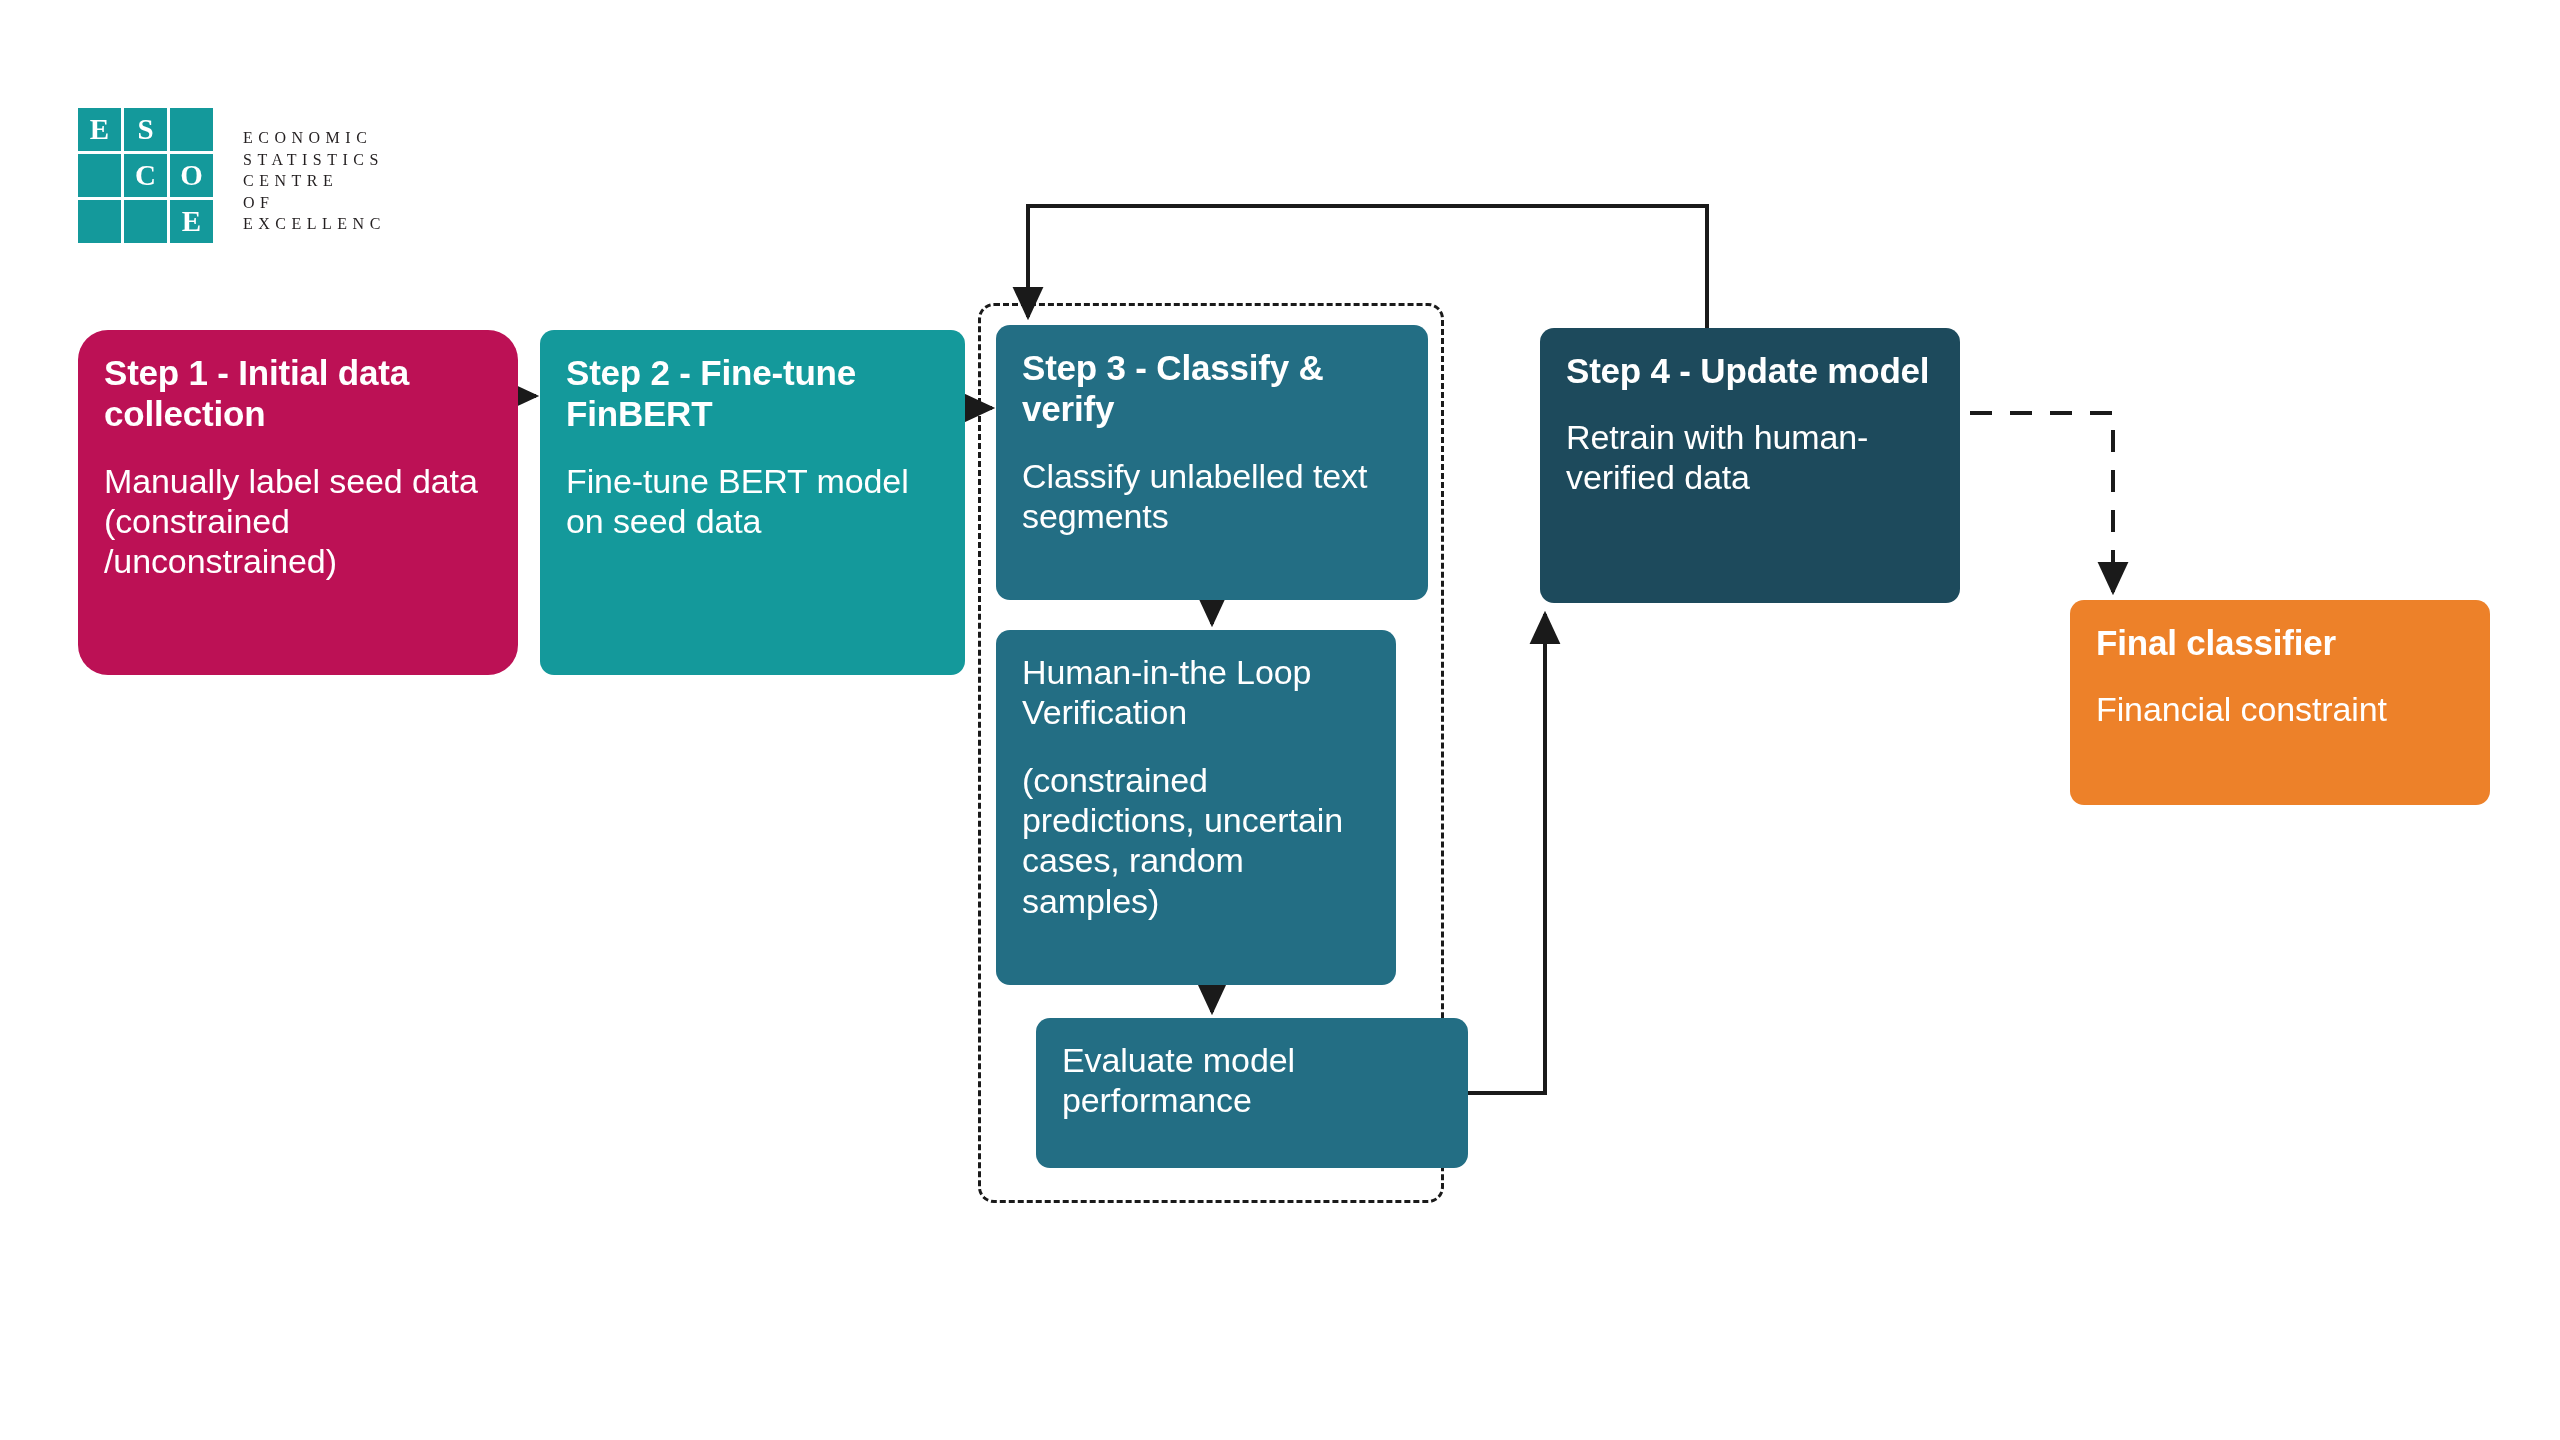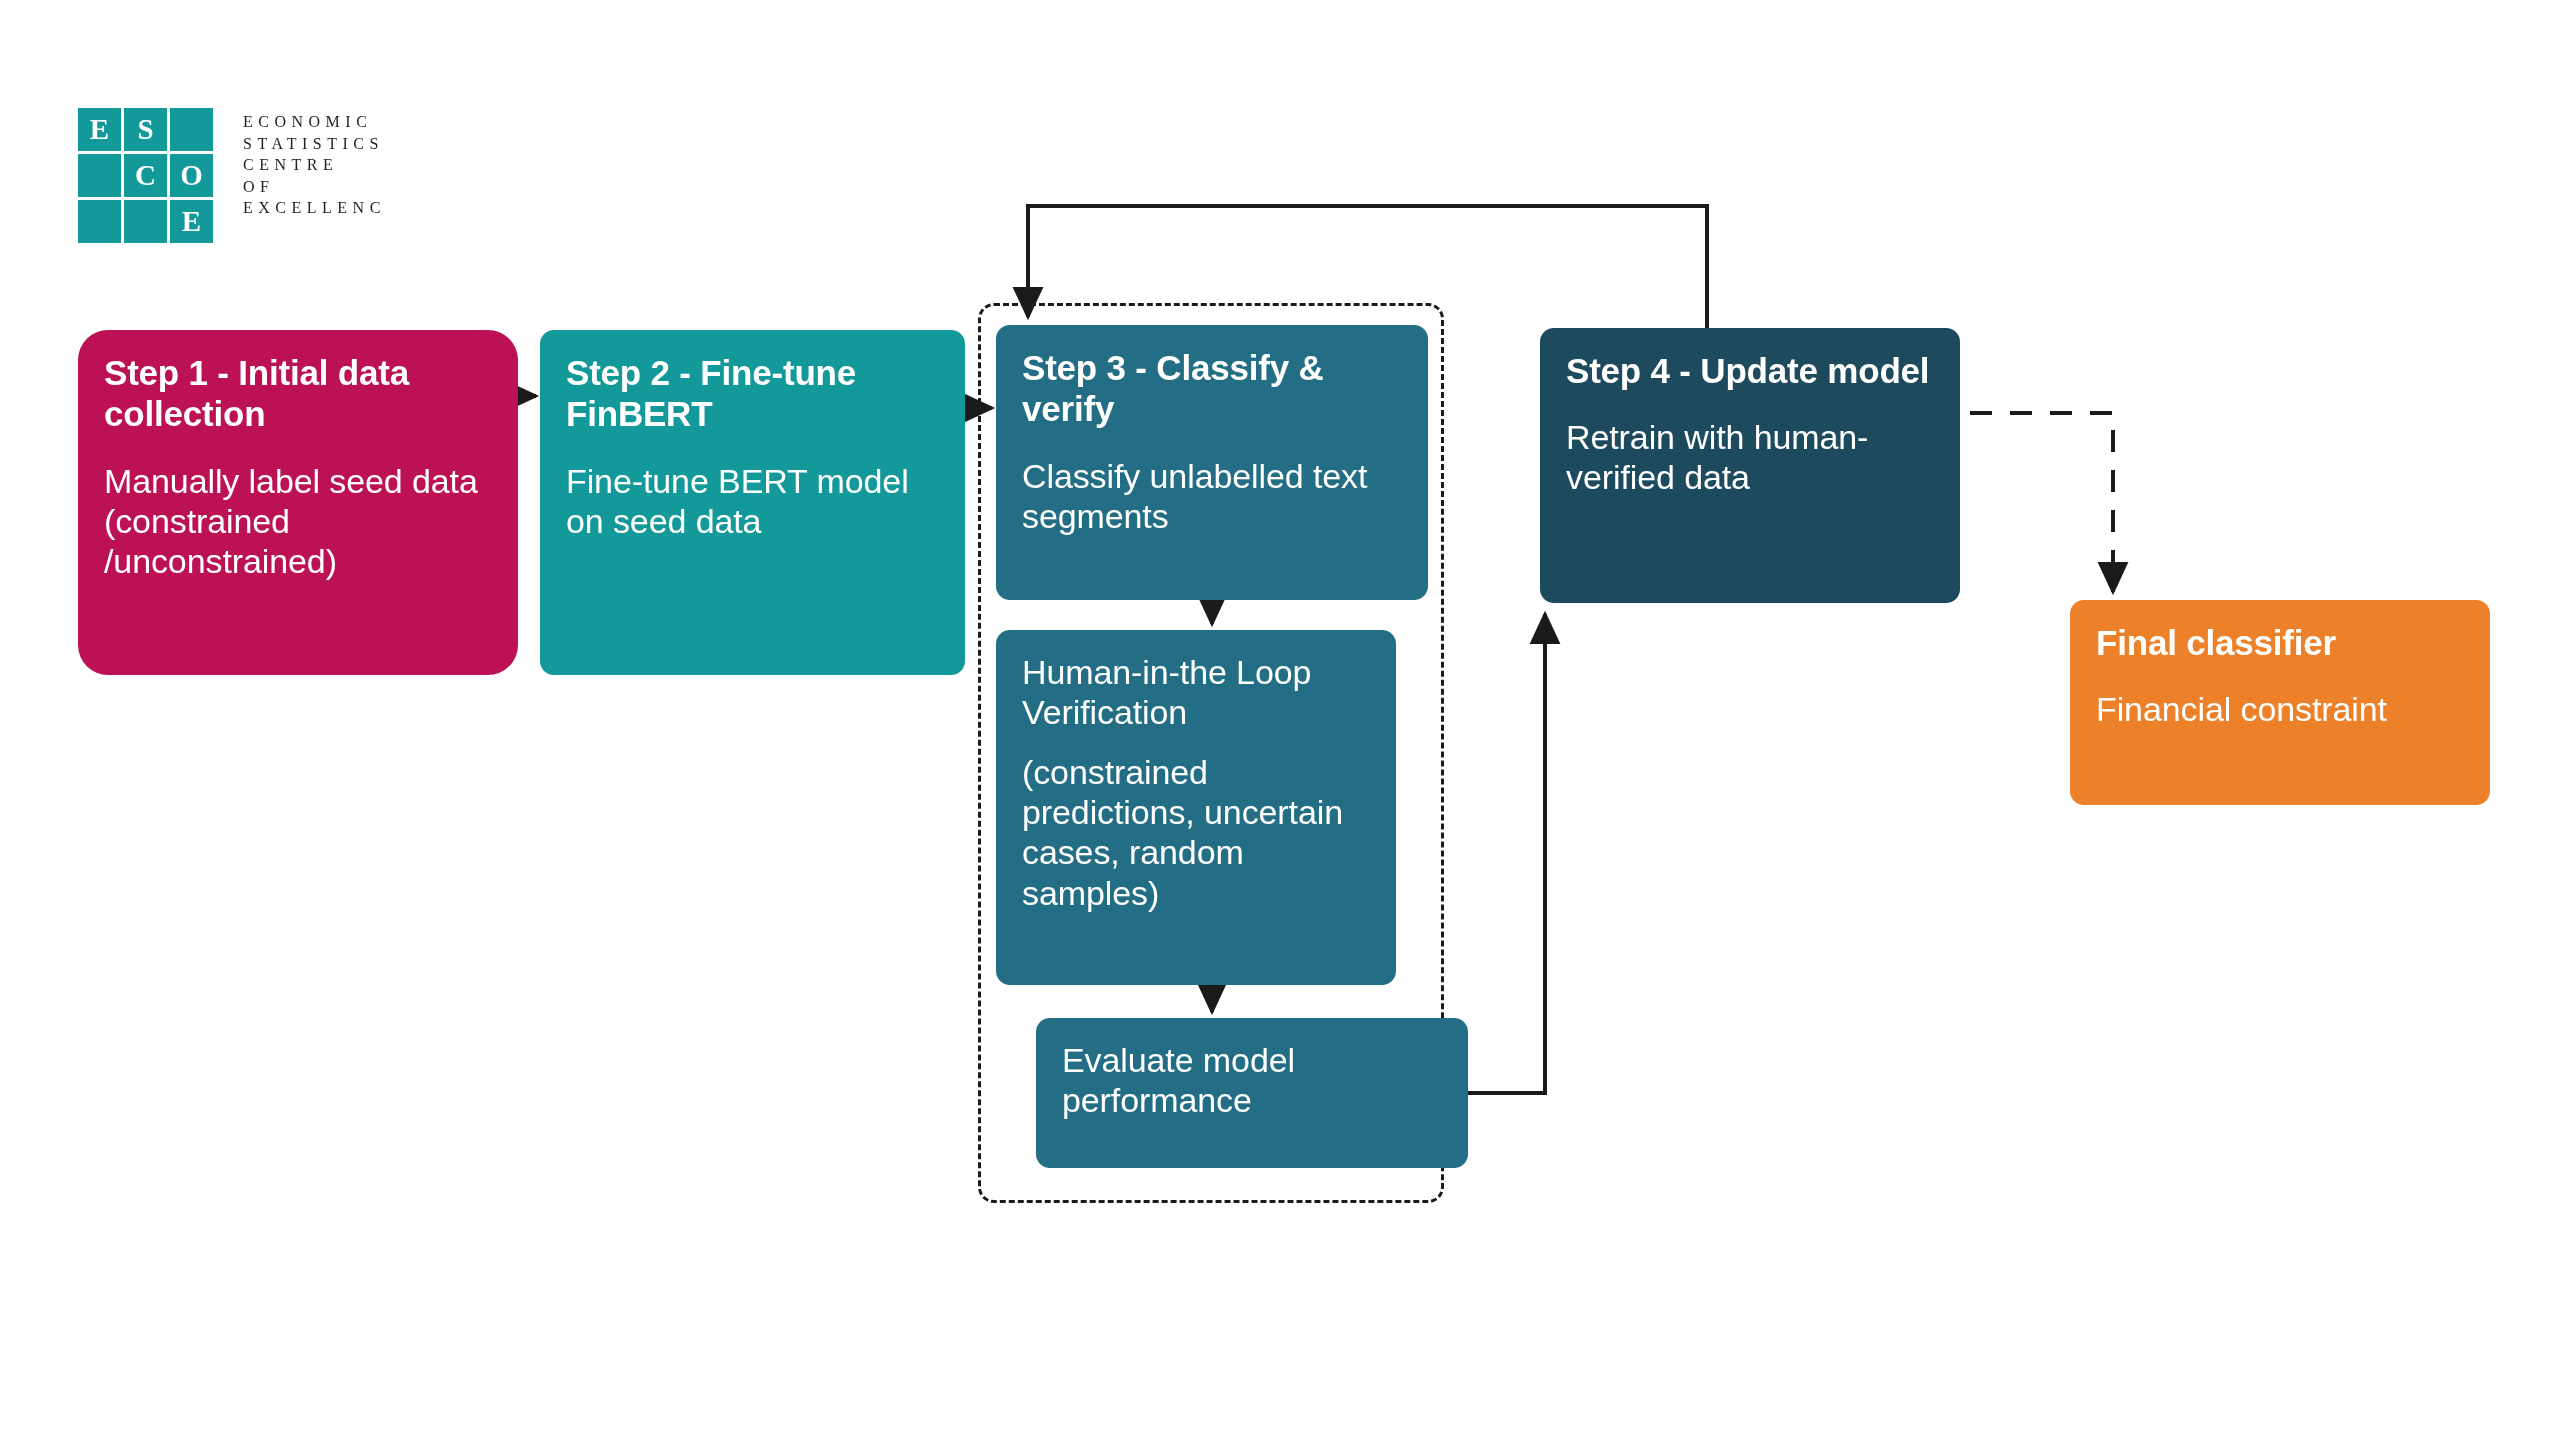--- a/index.html
+++ b/index.html
@@ -35,21 +35,21 @@
     align-items: center;
     justify-content: center;
     color: #ffffff;
     font-family: "Liberation Serif", serif;
     font-weight: bold;
     font-size: 29px;
     line-height: 1;
   }
   #logo-wordmark {
     margin-left: 30px;
-    margin-top: 3px;
+    margin-top: 19px;
     font-family: "Liberation Serif", serif;
     font-size: 16px;
     color: #231f20;
     letter-spacing: 5.5px;
     line-height: 21.5px;
   }
   .wordmark-line { white-space: nowrap; }
 
   
   .node {
@@ -66,21 +66,21 @@
     letter-spacing: -0.2px;
   }
   .node-body {
     font-size: 34px;
     font-weight: normal;
     line-height: 1.18;
     letter-spacing: -0.1px;
     margin-top: 26px;
   }
   .node-body.no-title { margin-top: 0; }
-  .node-body + .node-body { margin-top: 20px; }
+  .node-body + .node-body { margin-top: 28px; }
 
   #node-step1 { left: 78px;   top: 330px; width: 440px; height: 345px; background: #BC1155; border-radius: 30px; }
   #node-step2 { left: 540px;  top: 330px; width: 425px; height: 345px; background: #14999B; }
   #node-step3 { left: 996px;  top: 325px; width: 432px; height: 275px; background: #236E84; }
   #node-hitl  { left: 996px;  top: 630px; width: 400px; height: 355px; background: #236E84; }
   #node-eval  { left: 1036px;  top: 1018px;width: 432px; height: 150px; background: #236E84; }
   #node-step4 { left: 1507px; top: 328px; width: 420px; height: 275px; background: #1D4A5C; margin-left: 33px; }
   #node-final { left: 2070px; top: 600px; width: 420px; height: 205px; background: #ED8129; }
 
   

